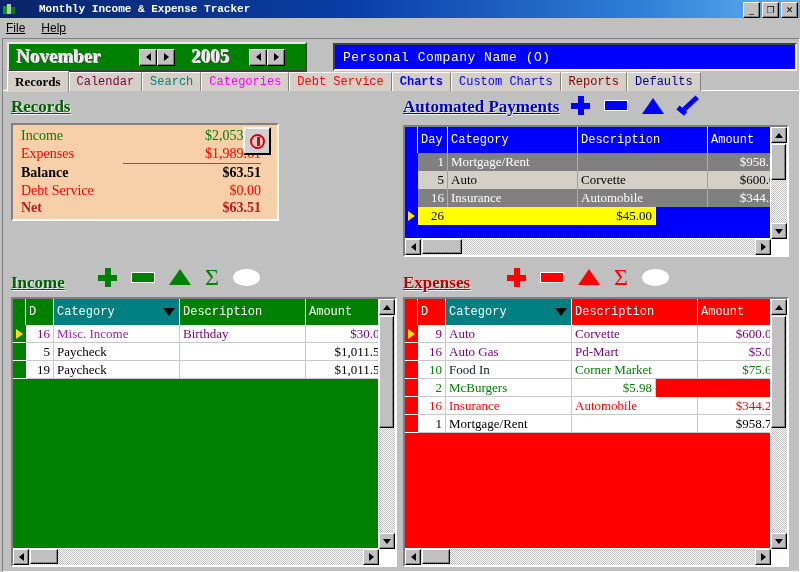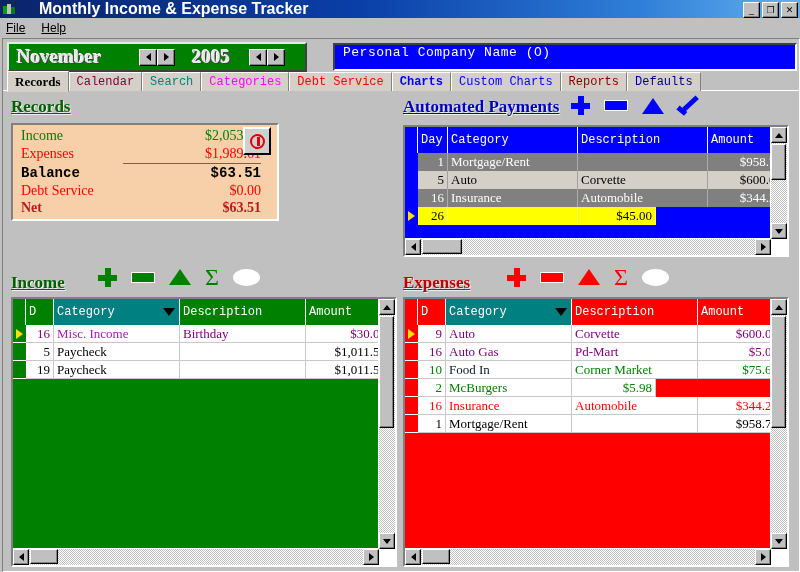--- a/index.html
+++ b/index.html
@@ -19,22 +19,22 @@
     display:flex;align-items:center;
   }
   .tb-icon{
     width:14px;height:14px;margin-left:2px;margin-right:3px;
     position:relative;background:#0a246a;flex:0 0 auto;
   }
   .tb-icon .g1{position:absolute;left:1px;top:4px;width:4px;height:8px;background:#00a000;}
   .tb-icon .g2{position:absolute;left:5px;top:2px;width:4px;height:10px;background:#c0c0c0;}
   .tb-icon .g3{position:absolute;left:9px;top:5px;width:4px;height:7px;background:#008000;}
   .tb-title{
-    color:#ffffff;font-weight:bold;font-size:16px;
-    font-family:Liberation Sans, sans-serif;
+    color:#ffffff;font-weight:bold;font-size:11px;
+    font-family:Liberation Mono, monospace;
     white-space:nowrap;letter-spacing:0px;padding-left:20px;
   }
   .tb-btns{position:absolute;right:2px;top:2px;display:flex;gap:2px;}
   .tb-btn{
     width:15px;height:14px;background:#c0c0c0;
     border-top:1px solid #ffffff;border-left:1px solid #ffffff;
     border-right:1px solid #000000;border-bottom:1px solid #000000;
     display:flex;align-items:center;justify-content:center;
     font-size:9px;line-height:9px;color:#000;font-family:"Liberation Sans",sans-serif;
     box-shadow:inset -1px -1px 0 #808080;
@@ -80,21 +80,21 @@
   }
   .tri-l{width:0;height:0;border-top:4px solid transparent;border-bottom:4px solid transparent;border-right:5px solid #000;}
   .tri-r{width:0;height:0;border-top:4px solid transparent;border-bottom:4px solid transparent;border-left:5px solid #000;}
 
   
   .company{
     position:absolute;left:330px;top:4px;width:460px;height:24px;
     background:#0000ff;
     border-top:2px solid #404040;border-left:2px solid #404040;
     border-right:2px solid #ffffff;border-bottom:2px solid #ffffff;
-    display:flex;align-items:flex-start;
+    display:flex;align-items:center;
   }
   .company span{
     color:#ffffff;font-family:"Liberation Mono", monospace;
     font-size:13px;letter-spacing:0.5px;padding-left:8px;
   }
 
   
   .tabstrip{
     position:absolute;left:0px;top:32px;width:796px;height:20px;
   }
@@ -138,21 +138,21 @@
   }
   .sumrow{
     position:absolute;left:8px;width:240px;height:16px;
     display:flex;justify-content:space-between;align-items:center;
     font-family:"Liberation Serif", serif;font-size:14px;
   }
   .sumrow .rl{white-space:nowrap;}
   .sumrow .rv{white-space:nowrap;}
   .sr-income{top:3px;color:#008000;}
   .sr-exp{top:21px;color:#ff0000;}
-  .sr-bal{top:40px;color:#000000;font-weight:bold;font-family:Liberation Mono, monospace;}
+  .sr-bal{top:40px;color:#000000;font-weight:bold;}
   .sr-debt{top:58px;color:#ff0000;}
   .sr-net{top:75px;color:#b91c1c;font-weight:bold;}
   .sum-rule{
     position:absolute;left:110px;top:38px;width:138px;height:0;
     border-top:1px solid #806040;
   }
   .alert-btn{
     position:absolute;left:240px;top:88px;width:24px;height:24px;
     background:#d0d0d0;
     border-top:2px solid #ffffff;border-left:2px solid #ffffff;

